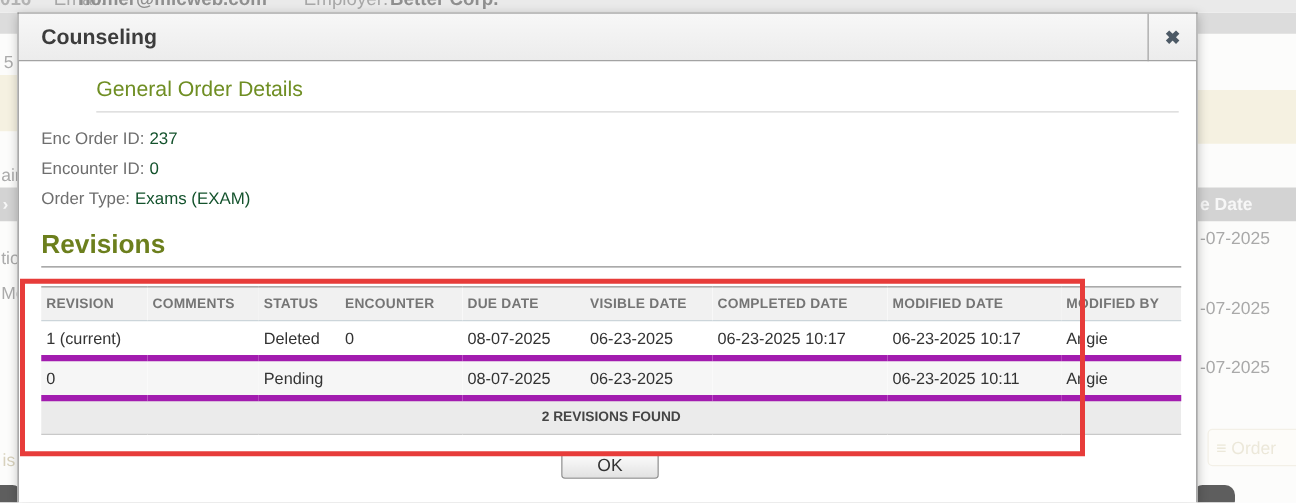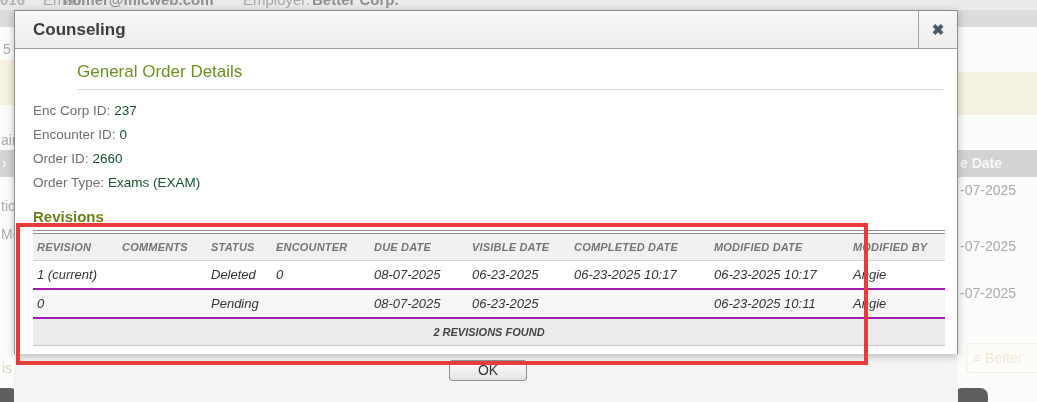--- a/index.html
+++ b/index.html
@@ -29,46 +29,46 @@
   .bg-date { position:absolute; left:2px; font-size:14px; color:#a9a9a9; white-space:nowrap; }
   .ghost-btn { position:absolute; left:8px; top:333px; width:80px; height:30px;
                background:#fdfcf9; border:1px solid #f3f0e7; border-radius:4px;
                color:#ece8da; font-size:14px; line-height:28px; padding-left:6px;
                white-space:nowrap; overflow:hidden; }
   .pill { position:absolute; bottom:-6px; height:20px; background:#5e5e5e; border-radius:8px; }
   .pill.l { left:-10px; width:28px; }
   .pill.r { left:-4px;  width:34px; }
 
   
-  .modal { position:absolute; left:14px; top:10px; width:944px; height:344px;
+  .modal { position:absolute; left:14px; top:10px; width:944px; height:392px;
            background:#fff; border:1px solid #8d8d8d; border-bottom:none; z-index:10;
            box-shadow:0 2px 8px rgba(0,0,0,.25); }
   .modal-header { position:relative; height:38px; background:linear-gradient(#f7f7f7,#ececec);
                   border-bottom:1px solid #a3a3a3; }
   .modal-title { position:absolute; left:18px; top:9px; font-size:17px; font-weight:bold; color:#3c3c3c; }
   .modal-close { position:absolute; right:0; top:0; width:39px; height:38px;
                  border:none; border-left:1px solid #a3a3a3; background:transparent;
                  font-size:15px; font-weight:bold; color:#4d5a66; cursor:pointer; }
   .modal-body { padding:13px 14px 0 18px; }
 
   h2.section { font-size:17px; font-weight:normal; color:#6f8e23;
                padding-bottom:7px; border-bottom:1px solid #d6d6d6; margin-bottom:9px;margin-left:44px; }
   .field-line { font-size:13.5px; line-height:24px; color:#6e6e6e; }
   .field-line .val { color:#14532d; margin-left:4px; }
 
-  h3.section { font-size:15px; font-weight:bold; color:#6c7f1d; margin-top:13px; margin-bottom:5px; }
-
-  .revtable-wrap { border-top:1px solid #8e8e8e; padding-top:2px; background:#fff; width:912px;font-style:italic; }
+  h3.section { font-size:21px; font-weight:bold; color:#6c7f1d; margin-top:13px; margin-bottom:5px; }
+
+  .revtable-wrap { border-top:1px solid #8e8e8e; padding-top:15px; background:#fff; width:912px; }
   table.revtable { border-collapse:collapse; table-layout:fixed; width:912px;
                    border-top:1px solid #8e8e8e; }
   table.revtable th { background:#f1f1f1; color:#757575; font-size:11px; text-align:left;
                       font-weight:bold; letter-spacing:.2px; padding:7px 4px;
                       border-bottom:1px solid #ccd5da; white-space:nowrap; overflow:hidden; }
   table.revtable td { font-size:13px; color:#333; padding:6px 4px; white-space:nowrap;
-                      overflow:hidden; border-bottom:2px solid #a21caf; }
+                      overflow:hidden; border-bottom:5px solid #a21caf; }
   table.revtable tbody tr:nth-child(2) { background:#f6f6f6; }
   table.revtable tfoot td { background:#ebebeb; text-align:center; font-size:11px;
                             font-weight:bold; color:#454545; padding:7px 4px;
                             border-bottom:1px solid #c9c9c9; }
 
   .ok-row { text-align:center; margin-top:14px; }
   .ok-btn { font-family:"Liberation Sans", sans-serif; font-size:14px; color:#333;
             background:linear-gradient(#fdfdfd,#e2e2e2); border:1px solid #8f8f8f;
             border-radius:3px; padding:1px 28px 2px; cursor:pointer; }
 
@@ -103,39 +103,38 @@
 
   <div class="bg-side bg-right">
     <div class="band gray-top"></div>
     <div class="band cream" style="top:62px;height:43px;"></div>
     <div class="band hdr">e Date</div>
     <div class="bg-date" style="top:172px;">-07-2025</div>
     <div class="bg-date" style="top:228px;">-07-2025</div>
     <div class="bg-date" style="top:275px;">-07-2025</div>
     <div class="ghost-btn">
       <span>≡</span>
-      <span>Better</span>
+      <span>Order</span>
     </div>
     <div class="pill r"></div>
   </div>
 
   <div class="modal">
     <div class="modal-header">
       <span class="modal-title">Counseling</span>
       <button class="modal-close">
         <span>✖</span>
       </button>
     </div>
     <div class="modal-body">
       <h2 class="section">General Order Details</h2>
 
       <div id="general-fields">
-          <div class="field-line"><span>Enc Corp ID:</span><span class="val">237</span></div>
+          <div class="field-line"><span>Enc Order ID:</span><span class="val">237</span></div>
           <div class="field-line"><span>Encounter ID:</span><span class="val">0</span></div>
-          <div class="field-line"><span>Order ID:</span><span class="val">2660</span></div>
           <div class="field-line"><span>Order Type:</span><span class="val">Exams (EXAM)</span></div>
         </div>
 
       <h3 class="section">Revisions</h3>
 
       <div class="revtable-wrap">
         <table class="revtable">
           <colgroup id="rev-cols">
               <col style="width: 85px;">
               <col style="width: 89px;">

